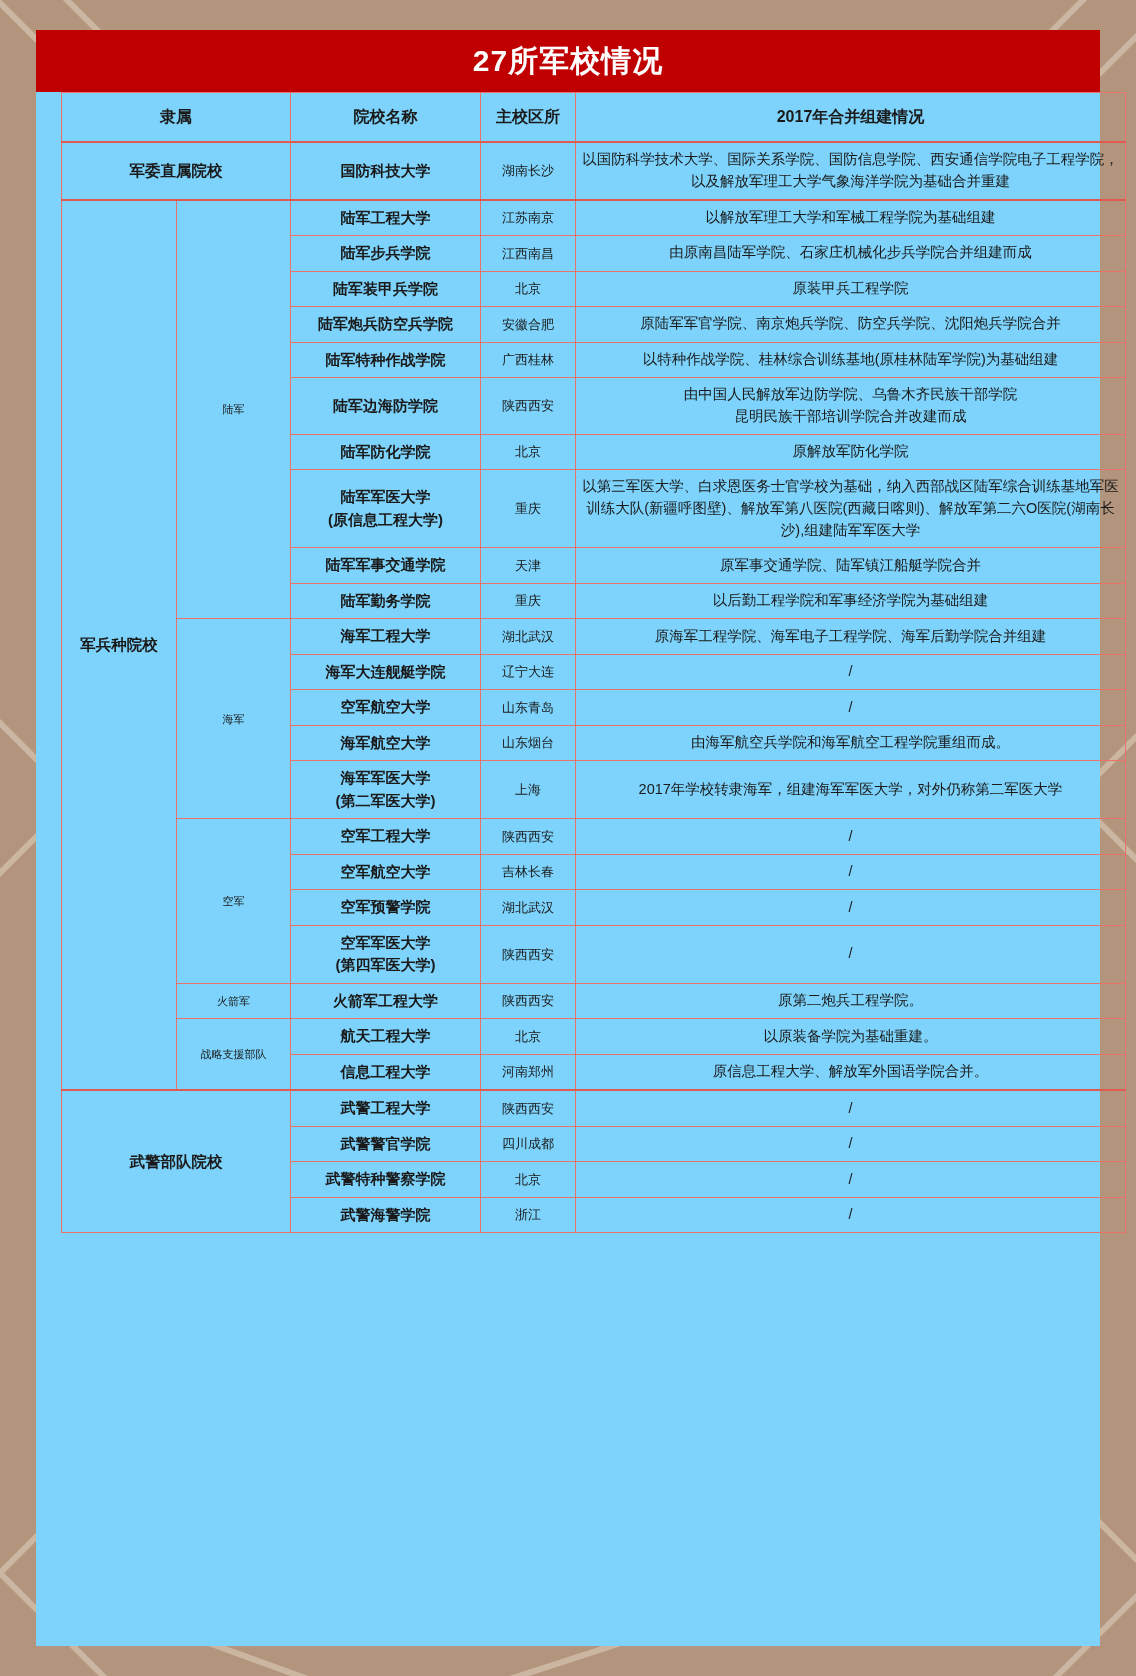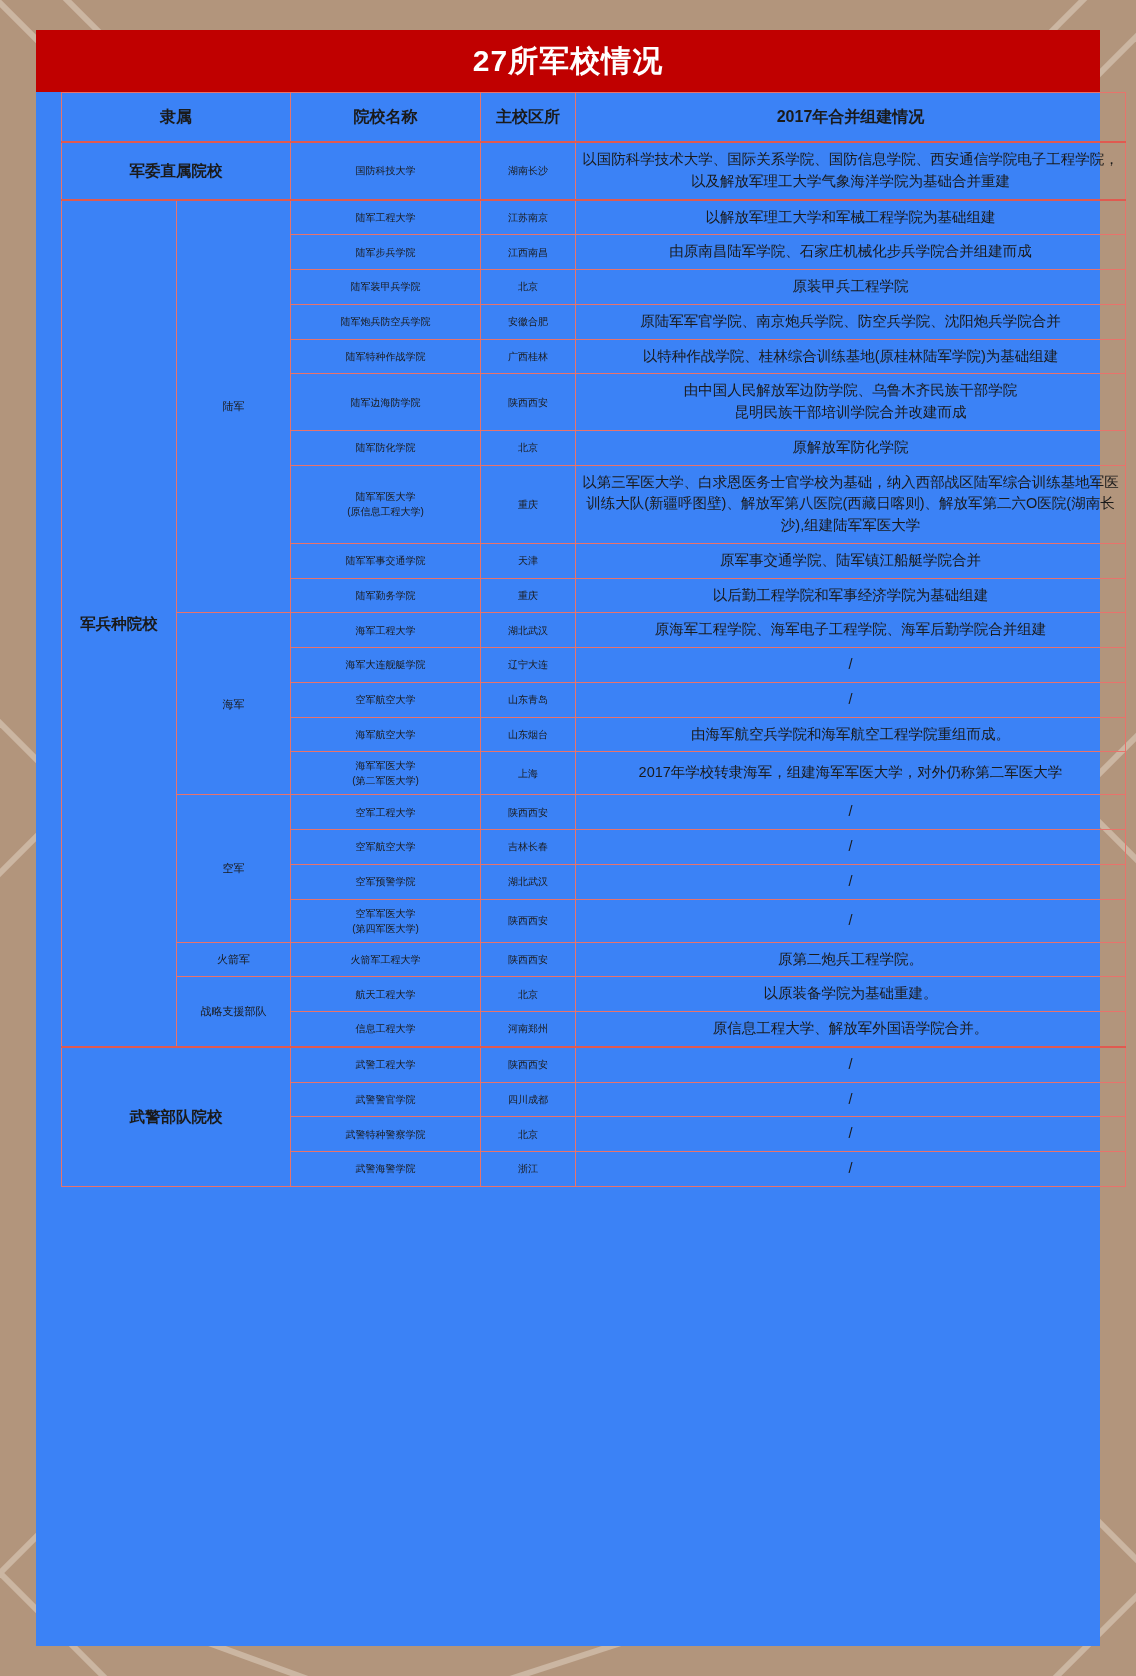--- a/index.html
+++ b/index.html
@@ -7,43 +7,43 @@
     width:1136px;height:1676px;
     background:#b2957c;
     font-family:"Liberation Sans","DejaVu Sans",sans-serif;
     overflow:hidden;position:relative;
   }
   
   .bg-deco{position:absolute;inset:0;pointer-events:none;}
   .bg-deco .ln{position:absolute;background:#cbb6a2;transform-origin:center;}
   .sheet{
     position:absolute;left:36px;top:30px;width:1064px;height:1616px;
-    background:#3b82f6;box-sizing:border-box;
+    background:#7dd3fc;box-sizing:border-box;
   }
   .title-bar{
     background:#c00000;color:#fff;
     height:62px;line-height:62px;text-align:center;
     font-size:30px;font-weight:bold;letter-spacing:1px;
   }
   table.tbl{
     border-collapse:collapse;width:100%;table-layout:fixed;
     font-size:14.5px;color:#1a1a1a;margin-left:25px;
   }
   table.tbl td,table.tbl th{
     border:1px solid #e8736b;
     padding:6px 6px;
     text-align:center;vertical-align:middle;
     line-height:1.5;
     word-break:break-all;
   }
   table.tbl th{font-weight:bold;font-size:16px;padding:12px 4px;}
   td.grp{font-weight:bold;font-size:15.5px;}
   td.sub{font-size:11px;}
-  td.name{font-size:10px;}
-  td.loc{font-size:10px;}
+  td.name{font-size:15px;font-weight:bold;}
+  td.loc{font-size:13px;}
   td.desc{font-size:14.5px;text-align:center;padding-left:10px;padding-right:10px;}
   .thick-top{border-top:2px solid #e05a50 !important;}
   .two-line{white-space:pre-line;}
 </style>
 </head>
 <body>
 
 <div class="bg-deco">
   <div class="ln" style="left:-40px;top:-10px;width:200px;height:6px;transform:rotate(45deg);"></div>
   <div class="ln" style="left:-60px;top:40px;width:200px;height:6px;transform:rotate(45deg);"></div>

